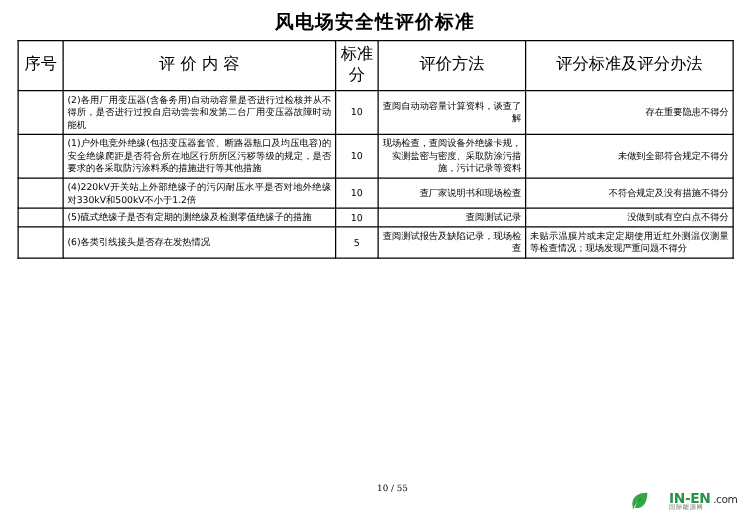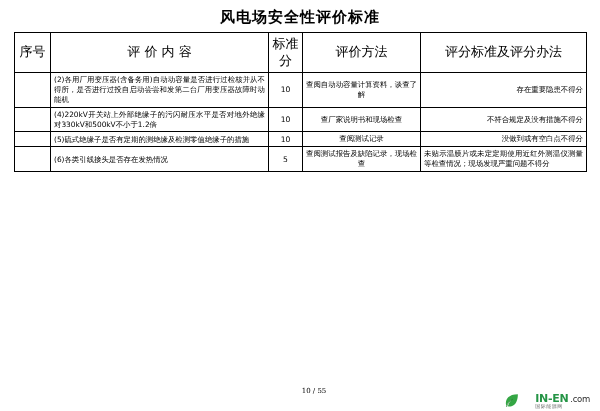--- a/index.html
+++ b/index.html
@@ -66,21 +66,21 @@
     text-justify: inter-ideograph;
     font-size: 7.4px;
     line-height: 1.33;
   }
   td.c-score {
     text-align: center;
     font-size: 7.6px;
     margin-left: 24px;
   }
   td.c-method {
-    text-align: center;
+    text-align: right;
     font-size: 7.4px;
     line-height: 1.35;
   }
   td.c-criteria {
     text-align: right;
     font-size: 7.4px;
     line-height: 1.35;
   }
   td.c-criteria.just, td.c-method.just {
     text-align: justify;
@@ -158,20 +158,27 @@
         <th>评分标准及评分办法</th>
       </tr>
     </thead>
     <tbody>
       <tr>
         <td class="c-no"></td>
         <td class="c-content">(2)各用厂用变压器(含备务用)自动动容量是否进行过检核并从不得所，是否进行过投自启动尝尝和发第二台厂用变压器故障时动能机</td>
         <td class="c-score">10</td>
         <td class="c-method">查阅自动动容量计算资料，谈查了解</td>
         <td class="c-criteria">存在重要隐患不得分</td>
+      </tr>
+      <tr>
+        <td class="c-no"></td>
+        <td class="c-content">(1)户外电竞外绝缘(包括变压器套管、断路器瓶口及均压电容)的安全绝缘爬距是否符合所在地区行所所区污秽等级的规定，是否要求的各采取防污涂料系的措施进行等其他措施</td>
+        <td class="c-score">10</td>
+        <td class="c-method">现场检查，查阅设备外绝缘卡规，实测盐密与密度、采取防涂污措施，污计记录等资料</td>
+        <td class="c-criteria">未做到全部符合规定不得分</td>
       </tr>
       <tr>
         <td class="c-no"></td>
         <td class="c-content">(4)220kV开关站上外部绝缘子的污闪耐压水平是否对地外绝缘对330kV和500kV不小于1.2倍</td>
         <td class="c-score">10</td>
         <td class="c-method">查厂家说明书和现场检查</td>
         <td class="c-criteria">不符合规定及没有措施不得分</td>
       </tr>
       <tr>
         <td class="c-no"></td>

